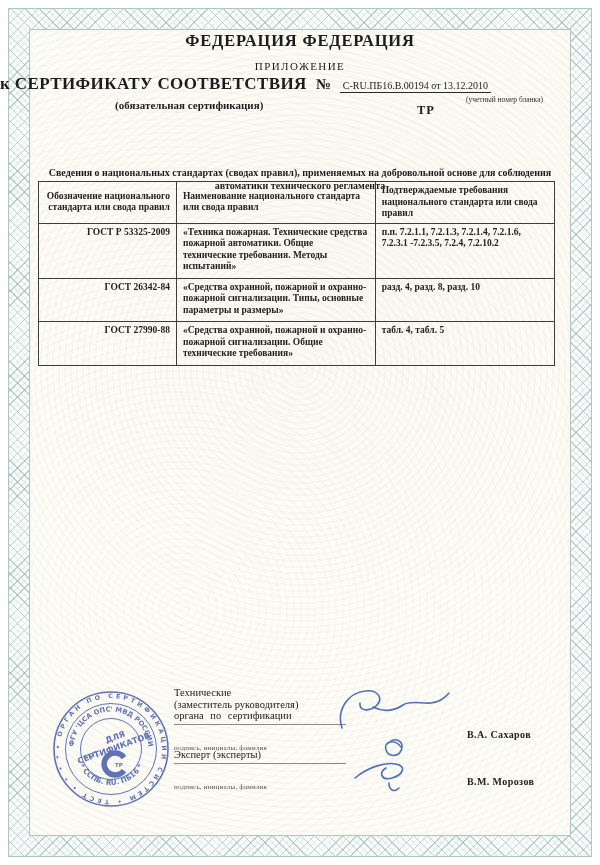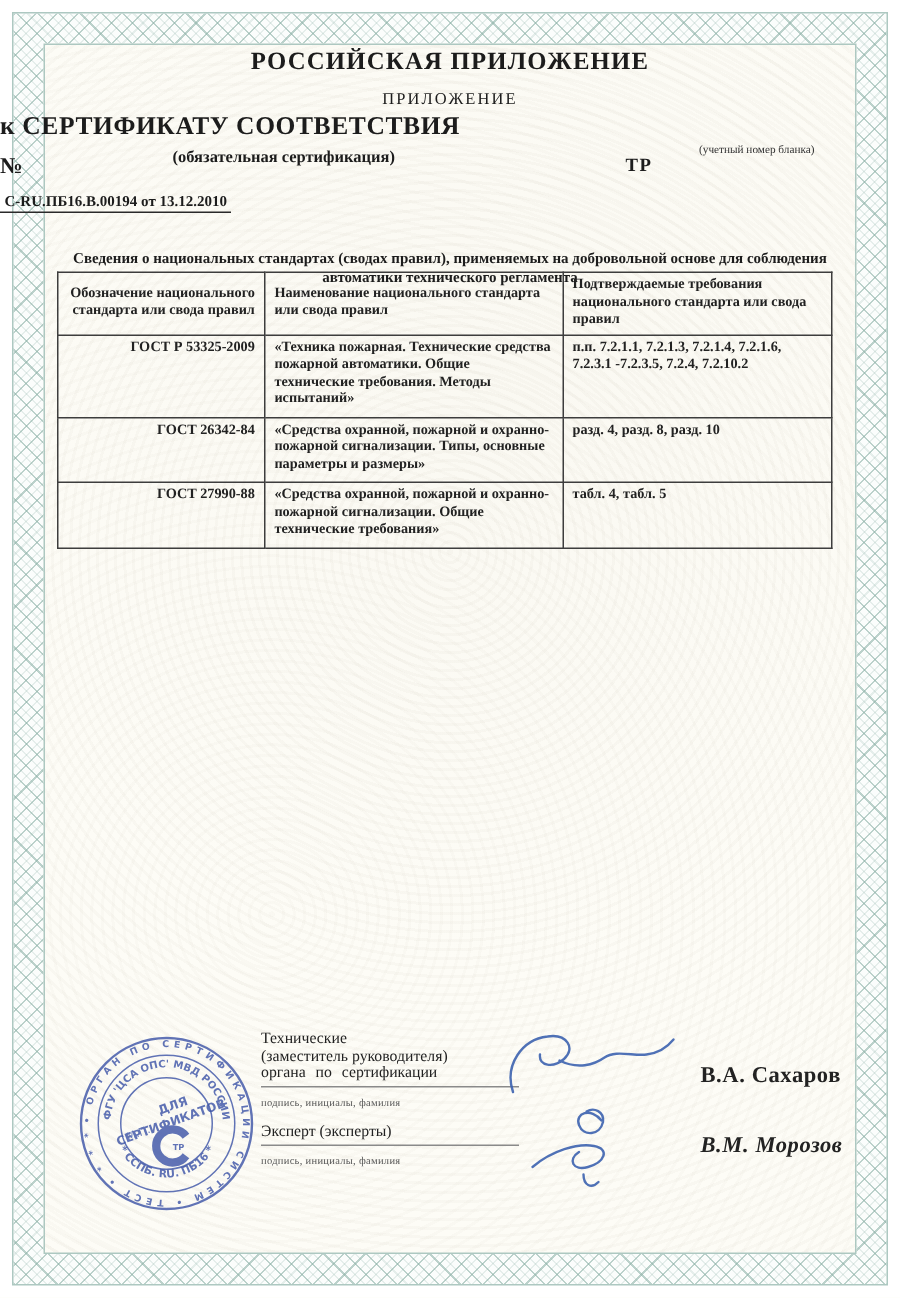--- a/index.html
+++ b/index.html
@@ -22,24 +22,24 @@
     background-image:
       repeating-radial-gradient(circle at 50% 42%, rgba(168,158,138,.05) 0 2px, rgba(0,0,0,0) 2px 6px),
       repeating-radial-gradient(circle at 28% 72%, rgba(168,158,138,.04) 0 2px, rgba(0,0,0,0) 2px 7px),
       radial-gradient(circle at 55% 30%, rgba(205,195,175,.06), rgba(0,0,0,0) 60%);
   }
   .content{position:absolute;inset:0;}
   .content > div, .content > table, .content > svg{position:absolute;}
 
   .t-country{top:31px;left:0;right:0;text-align:center;font-weight:bold;font-size:16.5px;letter-spacing:.8px;}
   .t-sub{top:60px;left:0;right:0;text-align:center;font-weight:normal;font-size:11px;letter-spacing:1.4px;}
-  .cert-row{top:74px;left:0;right:0;display:flex;justify-content:flex-start;align-items:baseline;gap:9px;flex-direction:column;}
+  .cert-row{top:74px;left:0;right:0;display:flex;justify-content:flex-start;align-items:baseline;gap:9px;}
   .t-cert{font-weight:bold;font-size:17px;letter-spacing:.4px;}
   .t-no{font-weight:bold;font-size:15px;}
-  .t-num{font-weight:bold;font-size:10px;border-bottom:1px solid #2a2a2a;padding:0 3px 1px 3px;}
+  .t-num{font-weight:normal;font-size:10px;border-bottom:1px solid #2a2a2a;padding:0 3px 1px 3px;}
   .t-oblig{top:99px;left:115px;width:300px;text-align:left;font-weight:bold;font-size:11px;}
 
   .tr-label{left:417px;top:103px;font-weight:bold;font-size:12.5px;letter-spacing:1px;}
   .blank-box{left:441px;top:94px;width:127px;text-align:center;}
   .blank-num{font-family:"DejaVu Sans Mono",monospace;font-size:13px;letter-spacing:3px;color:#c8503e;border-bottom:1px solid #555;padding-bottom:1px;}
   .blank-cap{font-size:7.5px;padding-top:1px;color:#333;}
 
   .intro{top:167px;left:30px;right:30px;text-align:center;font-weight:bold;font-size:10px;line-height:12.5px;}
 
   .std-table{left:38px;top:181px;width:517px;border-collapse:collapse;font-weight:bold;font-size:9.5px;line-height:11.5px;color:#222;}
@@ -48,37 +48,37 @@
   .std-table td{vertical-align:top;padding:3px 6px 5px 6px;}
   .std-table .c1{width:128px;text-align:right;}
   .std-table .c2{width:192px;text-align:left;}
   .std-table .c3{width:171px;text-align:left;}
 
   .sig-block{left:174px;font-size:10.5px;line-height:11.5px;color:#222;}
   .sig-head{top:687px;}
   .sig-expert{top:749px;}
   .spread{word-spacing:4px;}
   .underlined{border-bottom:1px solid #8a8a8a;padding-bottom:2px;width:172px;}
-  .sig-caption{font-size:7px;color:#555;padding-top:5px;letter-spacing:.2px;}
+  .sig-caption{font-size:7px;color:#555;padding-top:18px;letter-spacing:.2px;}
 
-  .name{font-weight:bold;font-size:15px;letter-spacing:.4px;color:#222;}
+  .name{font-weight:bold;font-size:10px;letter-spacing:.4px;color:#222;margin-top:20px;}
   .name-head{left:467px;top:709px;}
-  .name-expert{left:467px;top:756px;font-style:italic;}
+  .name-expert{left:467px;top:756px;}
 
   .sig-svg{overflow:visible;}
 </style>
 </head>
 <body>
 
 <div class="page">
   <div class="band"></div>
   <div class="sheet"></div>
 
   <div class="content">
-    <div class="t-country">РОССИЙСКАЯ ПРИЛОЖЕНИЕ</div>
+    <div class="t-country">ФЕДЕРАЦИЯ ФЕДЕРАЦИЯ</div>
     <div class="t-sub">ПРИЛОЖЕНИЕ</div>
 
     <div class="cert-row">
       <span class="t-cert">к СЕРТИФИКАТУ СООТВЕТСТВИЯ</span>
       <span class="t-no">№</span>
       <span class="t-num">C-RU.ПБ16.В.00194 от 13.12.2010</span>
     </div>
     <div class="t-oblig">(обязательная сертификация)</div>
 
     <div class="tr-label">ТР</div>

